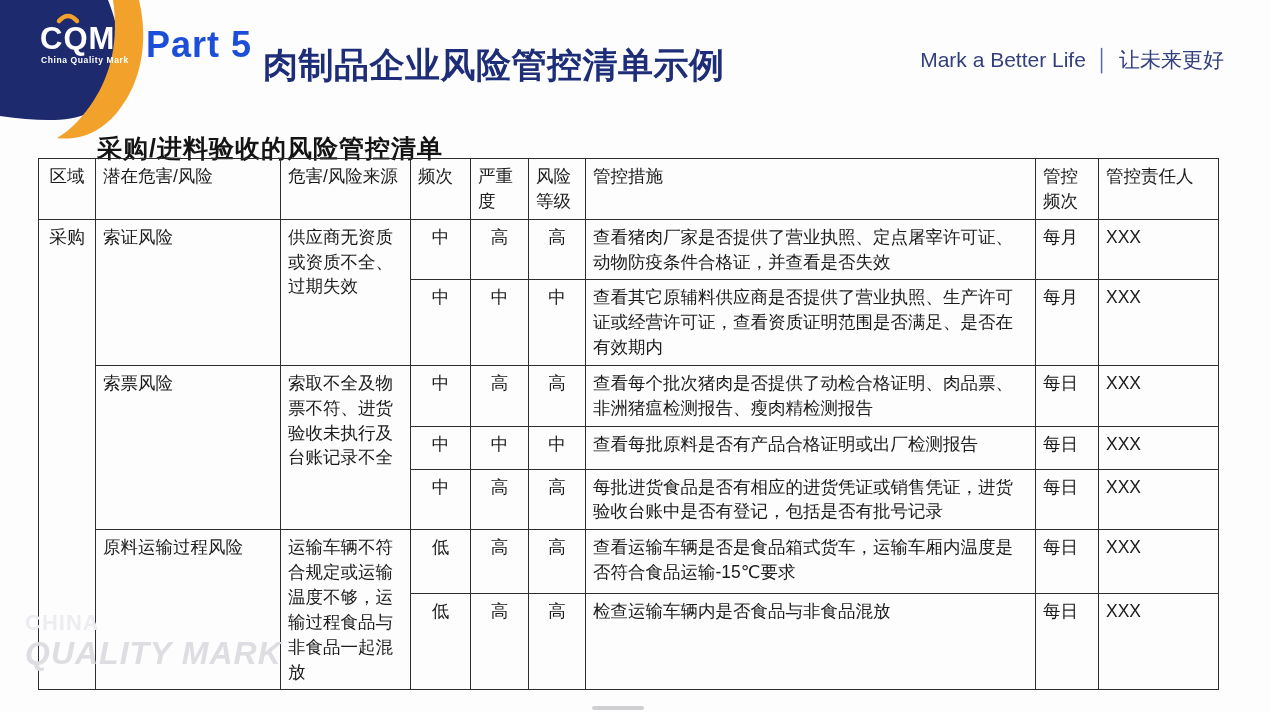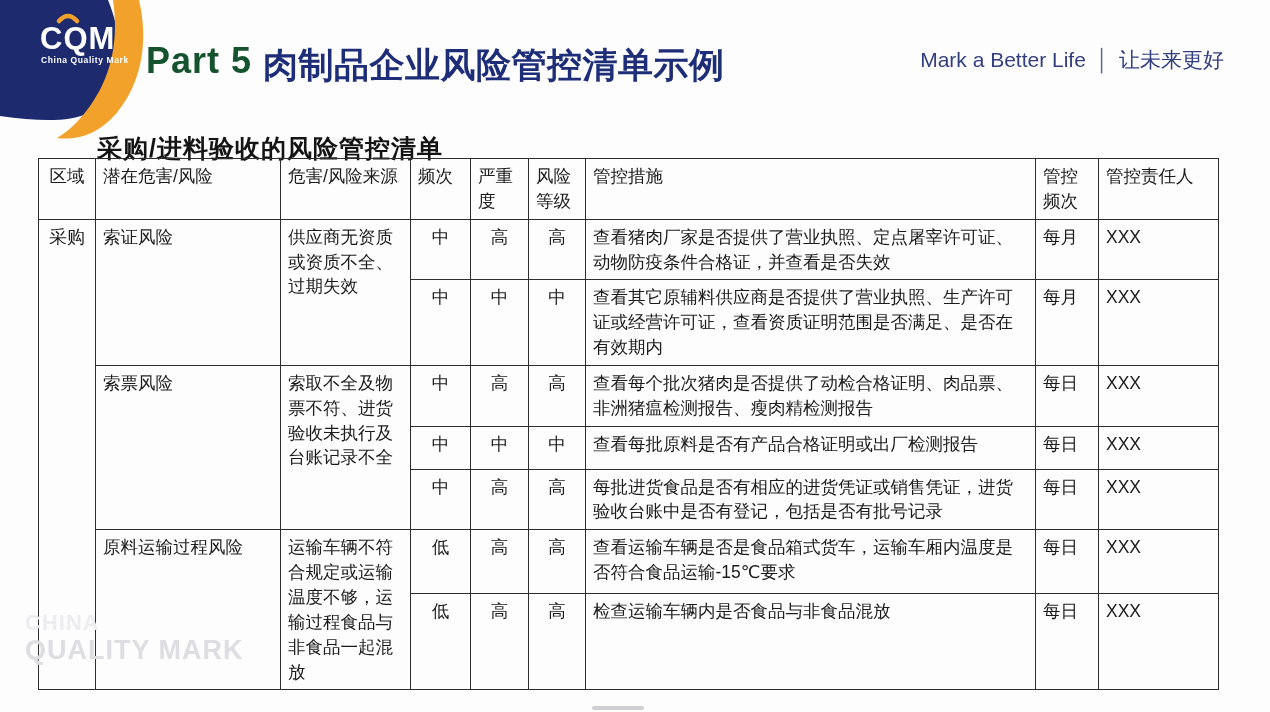--- a/index.html
+++ b/index.html
@@ -3,42 +3,42 @@
 <meta charset="utf-8">
 <style>
   html,body{margin:0;padding:0;}
   body{width:1270px;height:712px;font-family:"Liberation Sans","DejaVu Sans",sans-serif;}
   .slide{position:relative;width:1270px;height:712px;background:#fdfdfe;overflow:hidden;}
 
   
   .logo{position:absolute;left:0;top:0;width:210px;height:155px;}
 
   
-  .part-label{position:absolute;left:146px;top:40px;font-size:36px;font-weight:bold;color:#14532d;letter-spacing:1px;}
+  .part-label{position:absolute;left:146px;top:24px;font-size:36px;font-weight:bold;color:#1d4ed8;letter-spacing:1px;}
   .main-title{position:absolute;left:263px;top:42px;font-size:35px;font-weight:bold;color:#1e2d78;letter-spacing:0.5px;white-space:nowrap;}
   .tagline{position:absolute;right:46px;top:46px;font-size:21px;color:#333f7d;white-space:nowrap;text-align:right;}
   .tagline .div{margin:0 10px;color:#5a66a0;}
   .subtitle{position:absolute;left:97px;top:108px;font-size:25px;font-weight:bold;color:#141414;letter-spacing:1px;margin-top:24px;}
 
   
   .risk-table{position:absolute;left:38px;top:158px;border-collapse:collapse;table-layout:fixed;
               font-size:17.5px;color:#1b1b1b;}
   .risk-table th,.risk-table td{border:1.6px solid #2e2e2e;padding:5px 7px;vertical-align:top;
               line-height:1.42;word-break:break-all;font-weight:400;}
   .risk-table thead tr{height:54px;}
   .risk-table th{text-align:left;}
   .risk-table th.c-area{text-align:center;}
   .area-cell{text-align:center;padding-top:112px;font-size:18px;}
   .cell-center{text-align:center;}
   .measure-cell{line-height:1.45;}
 
   
   .watermark{position:absolute;left:25px;top:610px;font-weight:bold;letter-spacing:1px;line-height:1.15;}
   .watermark .w1{font-size:22px;color:#ededf1;}
-  .watermark .w2{font-size:27px;color:#dddde2;}
+  .watermark .w2{font-size:32px;color:#dddde2;font-style:italic;}
   .footer-bar{position:absolute;left:592px;top:706px;width:52px;height:4px;background:#9a9aa0;
               opacity:.45;border-radius:2px;}
 </style>
 </head>
 <body>
 
 <div class="slide">
 
   <svg class="logo" viewBox="0 0 210 155">
     <path d="M0,0 L108,0 C121,32 123,62 112,88 C98,123 58,124 0,116 Z" fill="#1e2a6e"></path>

